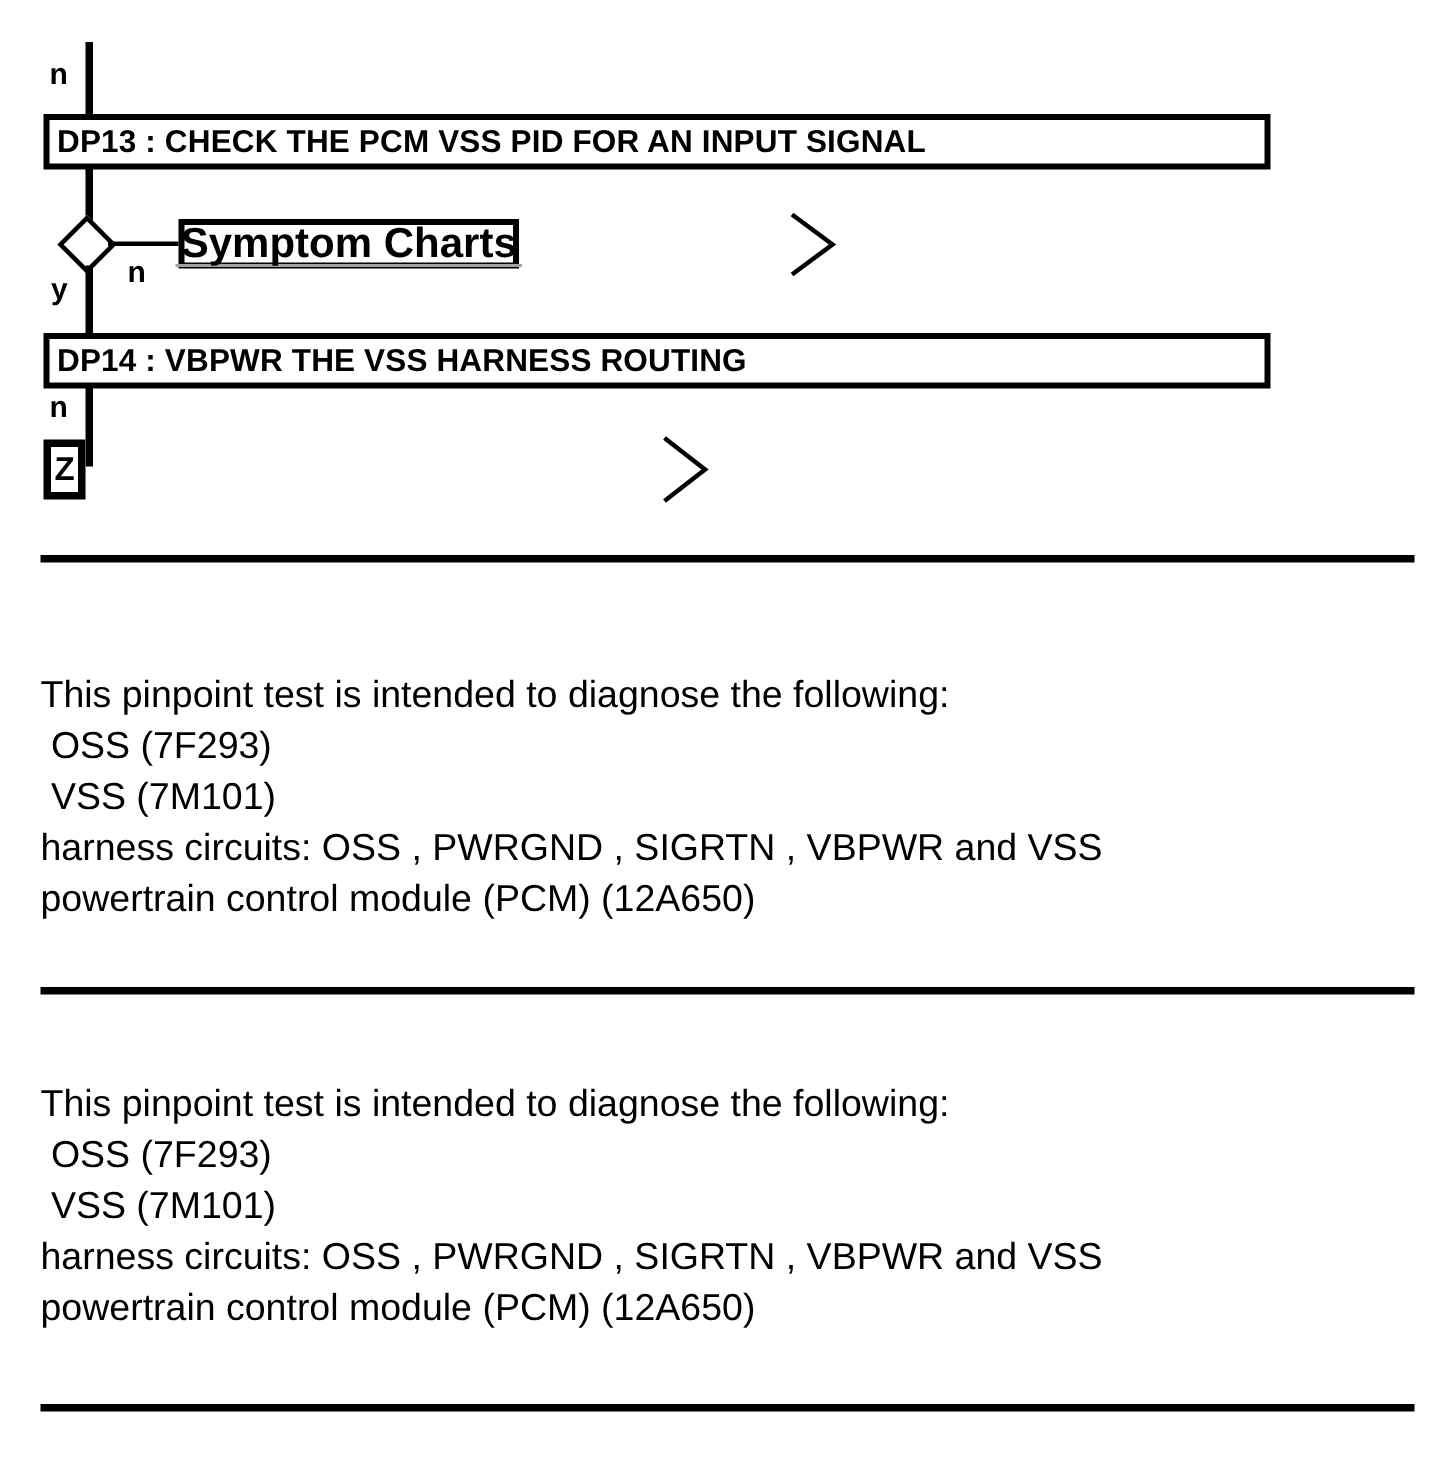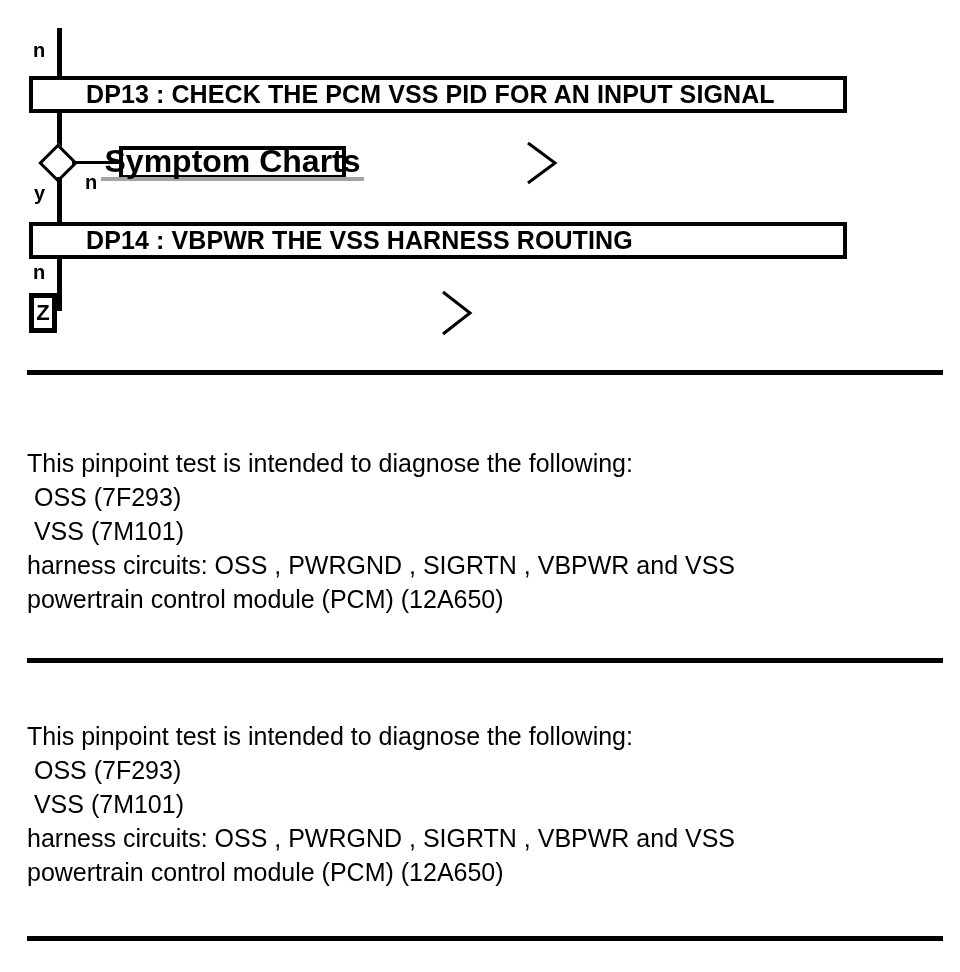--- a/index.html
+++ b/index.html
@@ -29,45 +29,44 @@
 
   .step-box {
     position: absolute;
     box-sizing: border-box;
     border: 4px solid #000;
     background: #fff;
     display: flex;
     align-items: center;
   }
   .step-box .step-label {
-    font-size: 25px;
+    font-size: 21px;
     font-weight: bold;
     letter-spacing: 0.1px;
     white-space: nowrap;
     padding-left: 5px;
     line-height: 1;
-    margin-left: 48px;
   }
 
   .ref-box {
     position: absolute;
     box-sizing: border-box;
     border: 4px solid #000;
     background: #fff;
     display: flex;
     align-items: center;
     justify-content: center;
   }
   .ref-box .ref-label {
-    font-size: 32px;
+    font-size: 28px;
     font-weight: bold;
     white-space: nowrap;
     line-height: 1;
     padding: 0 3px;
-    border-bottom: 4px solid #a3a3a3;
+    border-bottom: 2px solid #a3a3a3;
   }
 
   .tag-box {
     position: absolute;
     box-sizing: border-box;
     border: 5px solid #000;
     background: #fff;
     display: flex;
     align-items: center;
     justify-content: center;

